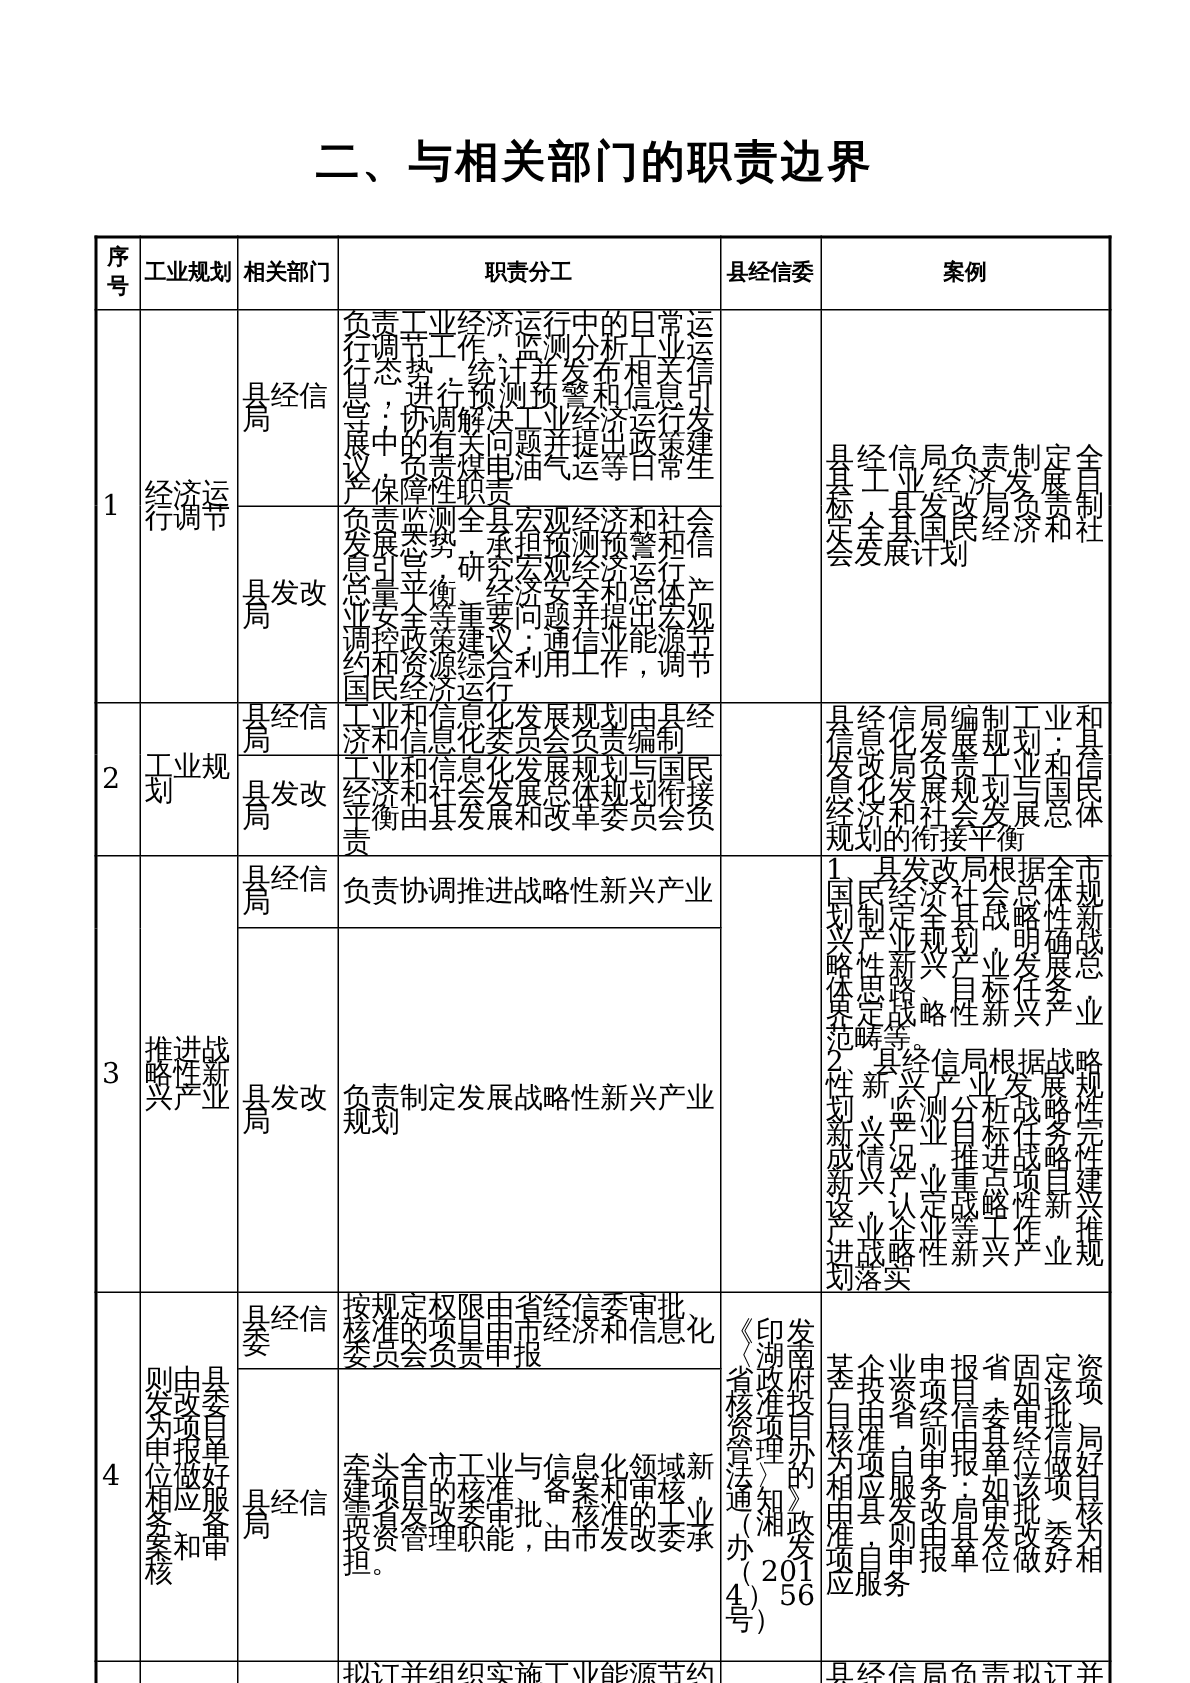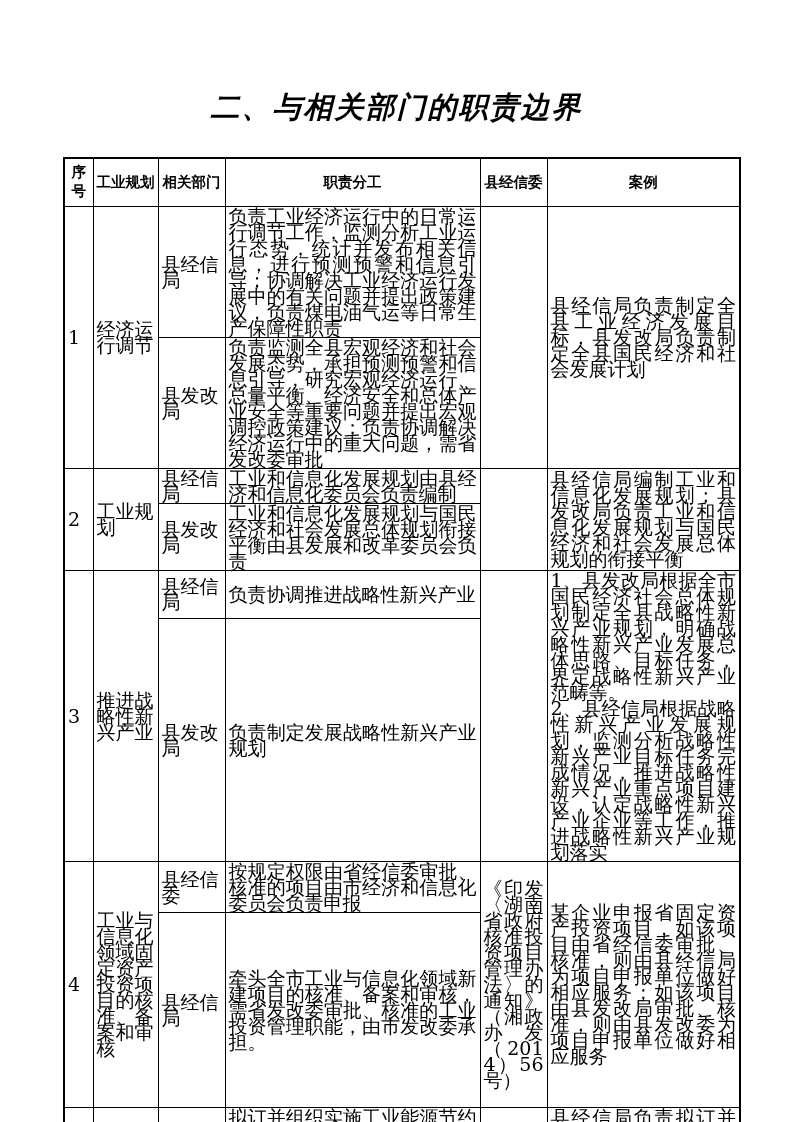--- a/index.html
+++ b/index.html
@@ -4,21 +4,21 @@
 <style>
   html,body{margin:0;padding:0;}
   body{
     width:793px;height:1122px;background:#ffffff;color:#000;
     font-family:"DejaVu Serif","Liberation Serif",serif;
     position:relative;overflow:hidden;
   }
   .page-title{
     margin:88px 0 0 0;text-align:center;
     font-family:"DejaVu Sans","Liberation Sans",sans-serif;
-    font-weight:bold;font-size:29px;letter-spacing:2px;font-style:italic;
+    font-weight:bold;font-size:29px;letter-spacing:2px;
   }
   table.resp{
     border-collapse:collapse;table-layout:fixed;
     margin:29px 0 0 63px;width:676px;border:2px solid #000;padding-left:24px;
   }
   th,td{
     border:1px solid #000;padding:1px 3px;
     font-size:19px;line-height:16px;vertical-align:middle;
     word-break:break-all;
   }
@@ -65,21 +65,21 @@
   <tr style="height:95px;">
     <td class="c-num" rowspan="2">1</td>
     <td class="c-item" rowspan="2">经济运行调节</td>
     <td class="c-dept">县经信局</td>
     <td class="c-duty">负责工业经济运行中的日常运行调节工作，监测分析工业运行态势，统计并发布相关信息，进行预测预警和信息引导；协调解决工业经济运行发展中的有关问题并提出政策建议，负责煤电油气运等日常生产保障性职责</td>
     <td class="c-basis" rowspan="2"></td>
     <td class="c-case" rowspan="2">县经信局负责制定全县工业经济发展目标，县发改局负责制定全县国民经济和社会发展计划</td>
   </tr>
   <tr style="height:97px;">
     <td class="c-dept">县发改局</td>
-    <td class="c-duty">负责监测全县宏观经济和社会发展态势，承担预测预警和信息引导，研究宏观经济运行、总量平衡、经济安全和总体产业安全等重要问题并提出宏观调控政策建议；负责协调解决经济运行中的重大问题，需省发改委审批</td>
+    <td class="c-duty">负责监测全县宏观经济和社会发展态势，承担预测预警和信息引导，研究宏观经济运行、总量平衡、经济安全和总体产业安全等重要问题并提出宏观调控政策建议；通信业能源节约和资源综合利用工作，调节国民经济运行</td>
   </tr>
 
   <tr style="height:34px;">
     <td class="c-num" rowspan="2">2</td>
     <td class="c-item" rowspan="2">工业规划</td>
     <td class="c-dept">县经信局</td>
     <td class="c-duty">工业和信息化发展规划由县经济和信息化委员会负责编制</td>
     <td class="c-basis" rowspan="2"></td>
     <td class="c-case" rowspan="2">县经信局编制工业和信息化发展规划；县发改局负责工业和信息化发展规划与国民经济和社会发展总体规划的衔接平衡</td>
   </tr>
@@ -97,21 +97,21 @@
     <td class="c-case" rowspan="2">1、县发改局根据全市国民经济社会总体规划制定全县战略性新兴产业规划，明确战略性新兴产业发展总体思路、目标任务，界定战略性新兴产业范畴等。
 2、县经信局根据战略性新兴产业发展规划，监测分析战略性新兴产业目标任务完成情况，推进战略性新兴产业重点项目建设，认定战略性新兴产业企业等工作，推进战略性新兴产业规划落实</td>
   </tr>
   <tr style="height:175px;">
     <td class="c-dept">县发改局</td>
     <td class="c-duty">负责制定发展战略性新兴产业规划</td>
   </tr>
 
   <tr style="height:33px;">
     <td class="c-num" rowspan="2">4</td>
-    <td class="c-item" rowspan="2">工业与信息化领域固定资产投资项目的核准、备案和审核</td>
+    <td class="c-item" rowspan="2">则由县发改委为项目申报单位做好相应服务、备案和审核</td>
     <td class="c-dept">县经信委</td>
     <td class="c-duty">按规定权限由省经信委审批、核准的项目由市经济和信息化委员会负责申报</td>
     <td class="c-basis" rowspan="2">《印发〈湖南省政府核准投资项目管理办法〉的通知》（湘政办发（2014）56号）</td>
     <td class="c-case" rowspan="2">某企业申报省固定资产投资项目，如该项目由省经信委审批、核准，则由县经信局为项目申报单位做好相应服务；如该项目由县发改局审批、核准，则由县发改委为项目申报单位做好相应服务</td>
   </tr>
   <tr style="height:195px;">
     <td class="c-dept">县经信局</td>
     <td class="c-duty">牵头全市工业与信息化领域新建项目的核准、备案和审核，需省发改委审批、核准的工业投资管理职能，由市发改委承担。</td>
   </tr>
 

